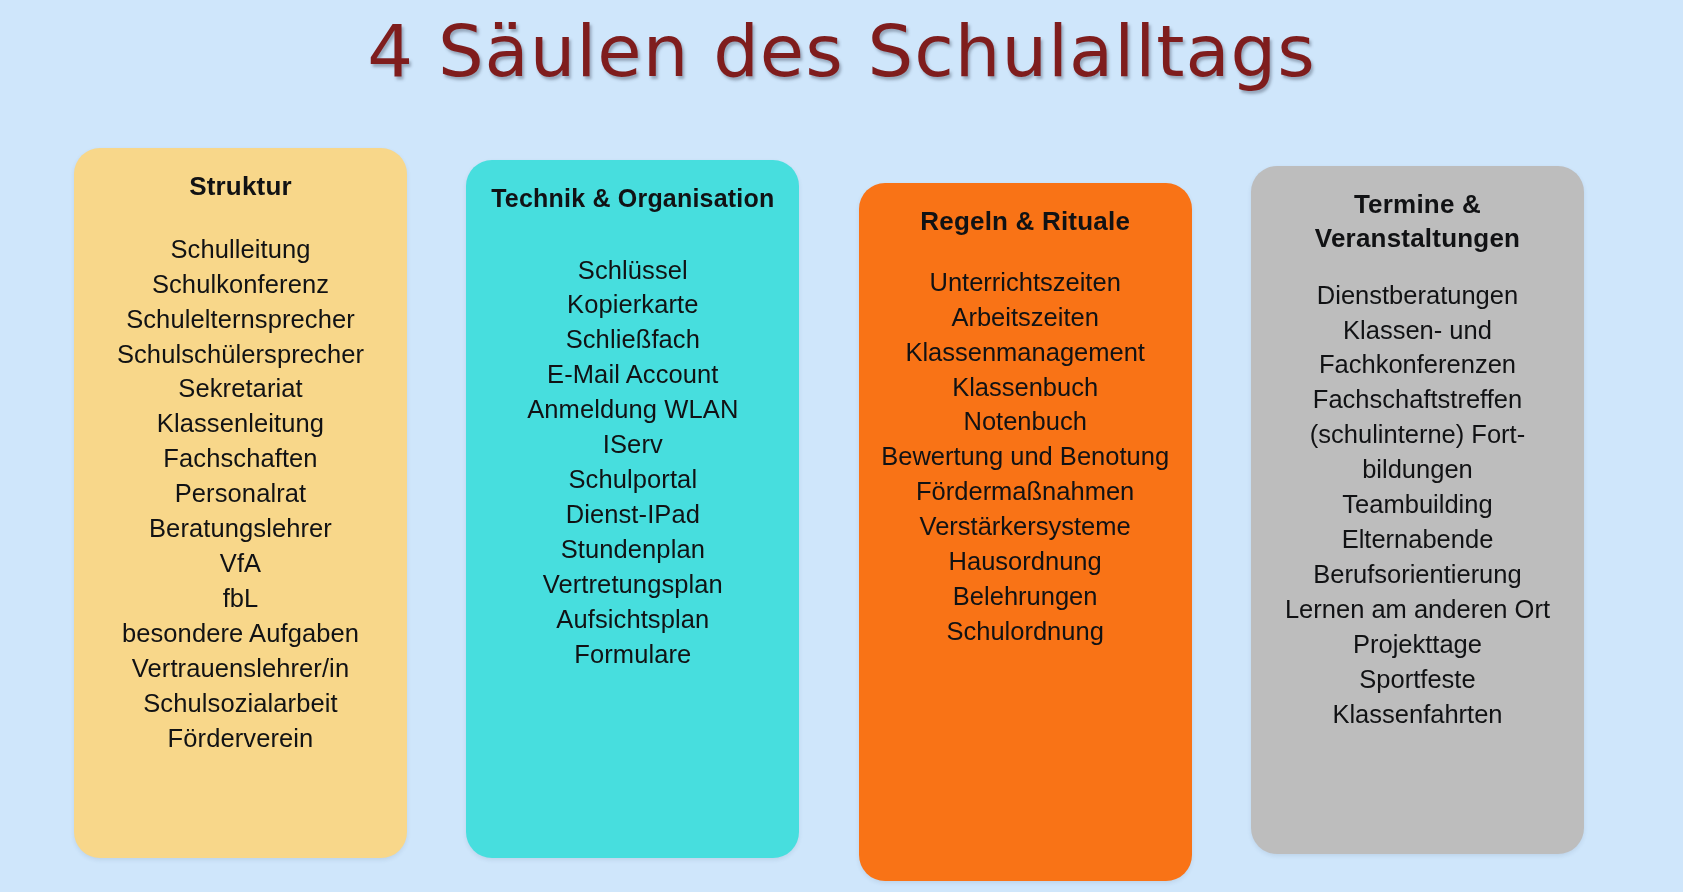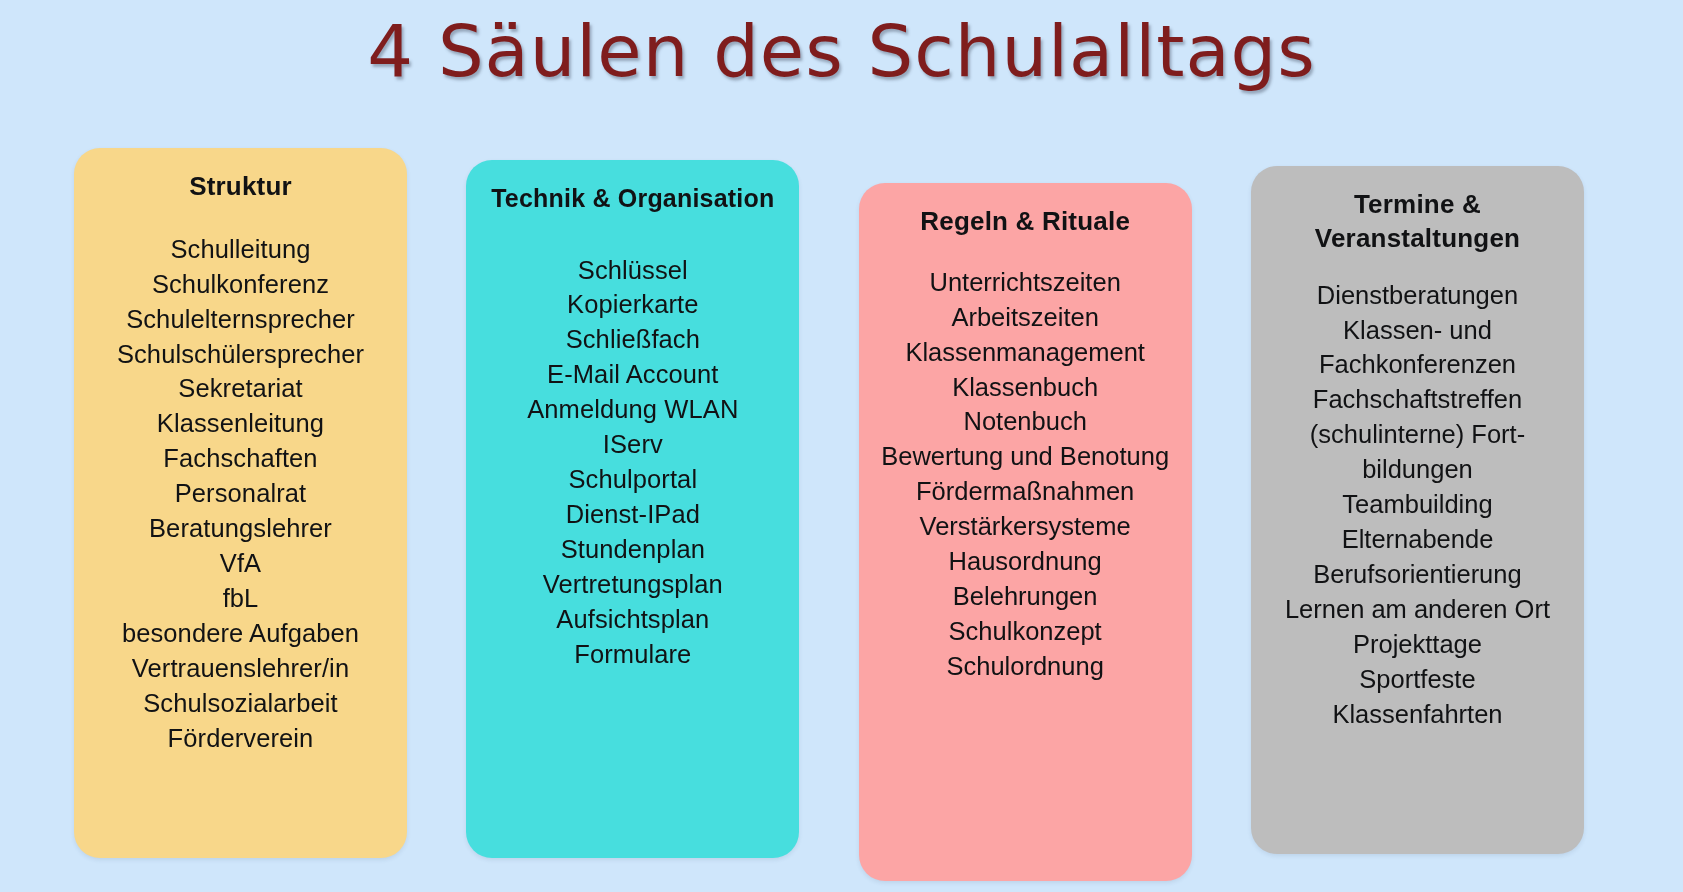--- a/index.html
+++ b/index.html
@@ -129,34 +129,33 @@
         <li>IServ</li>
         <li>Schulportal</li>
         <li>Dienst-IPad</li>
         <li>Stundenplan</li>
         <li>Vertretungsplan</li>
         <li>Aufsichtsplan</li>
         <li>Formulare</li>
       </ul>
     </div>
 
-    <div class="pillar p-regeln" style="background:#fca5a5;margin-top:35px;">
+    <div class="pillar p-regeln" style="background:#f97316;margin-top:35px;">
       <div class="pillar-head">Regeln &amp; Rituale</div>
       <ul class="pillar-list">
         <li>Unterrichtszeiten</li>
         <li>Arbeitszeiten</li>
         <li>Klassenmanagement</li>
         <li>Klassenbuch</li>
         <li>Notenbuch</li>
         <li>Bewertung und Benotung</li>
         <li>Fördermaßnahmen</li>
         <li>Verstärkersysteme</li>
         <li>Hausordnung</li>
         <li>Belehrungen</li>
-        <li>Schulkonzept</li>
         <li>Schulordnung</li>
       </ul>
     </div>
 
     <div class="pillar p-termine" style="background:#bdbdbd;">
       <div class="pillar-head">Termine &amp; Veranstaltungen</div>
       <ul class="pillar-list">
         <li>Dienstberatungen</li>
         <li>Klassen- und</li>
         <li>Fachkonferenzen</li>

